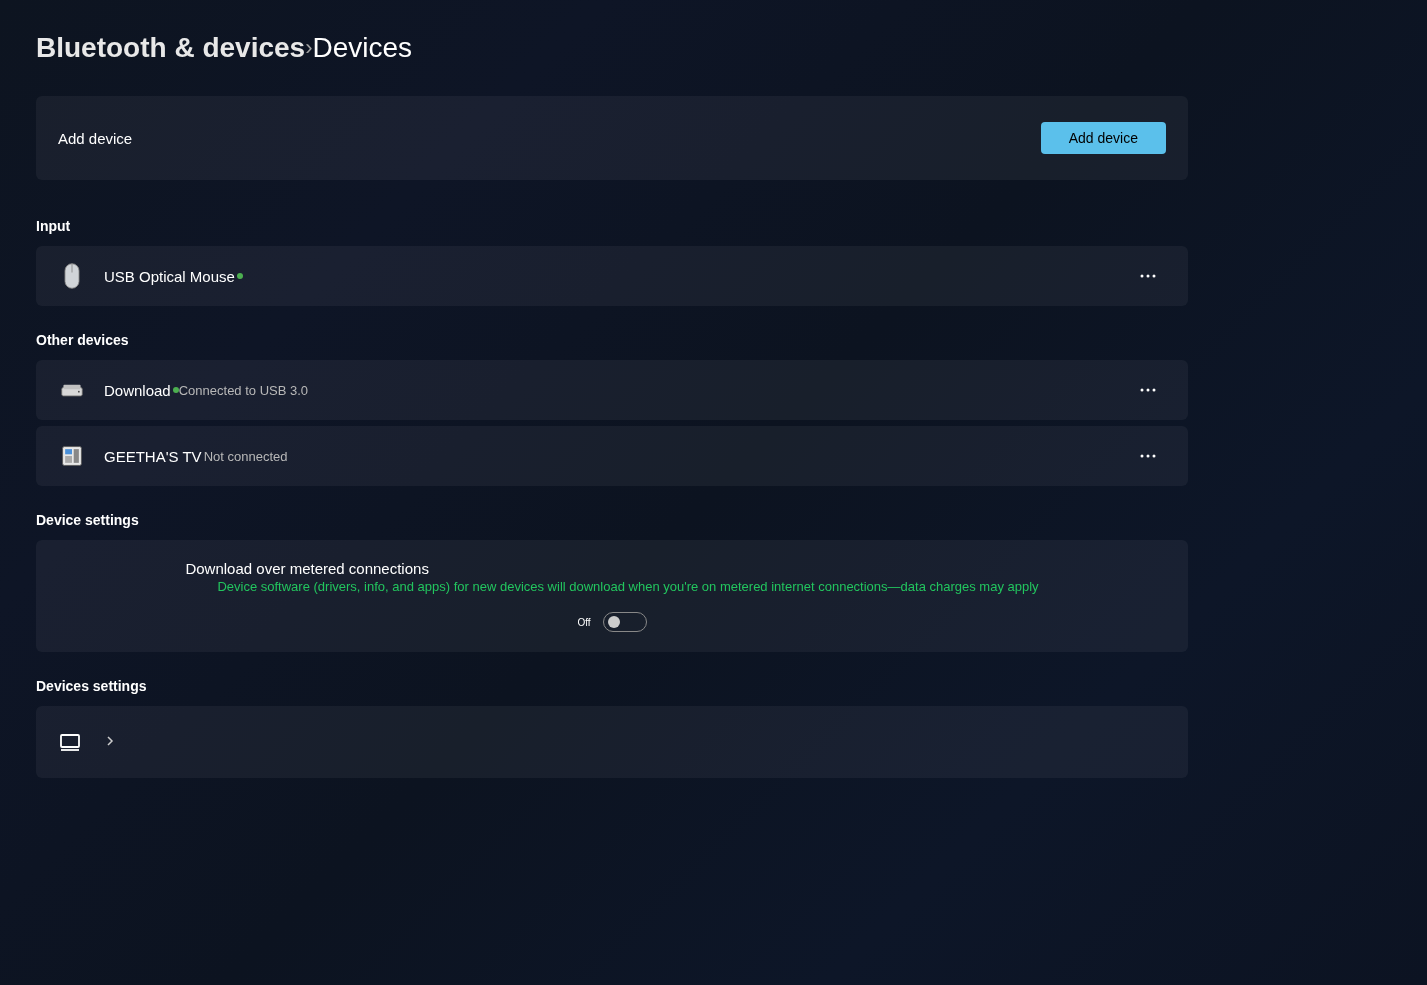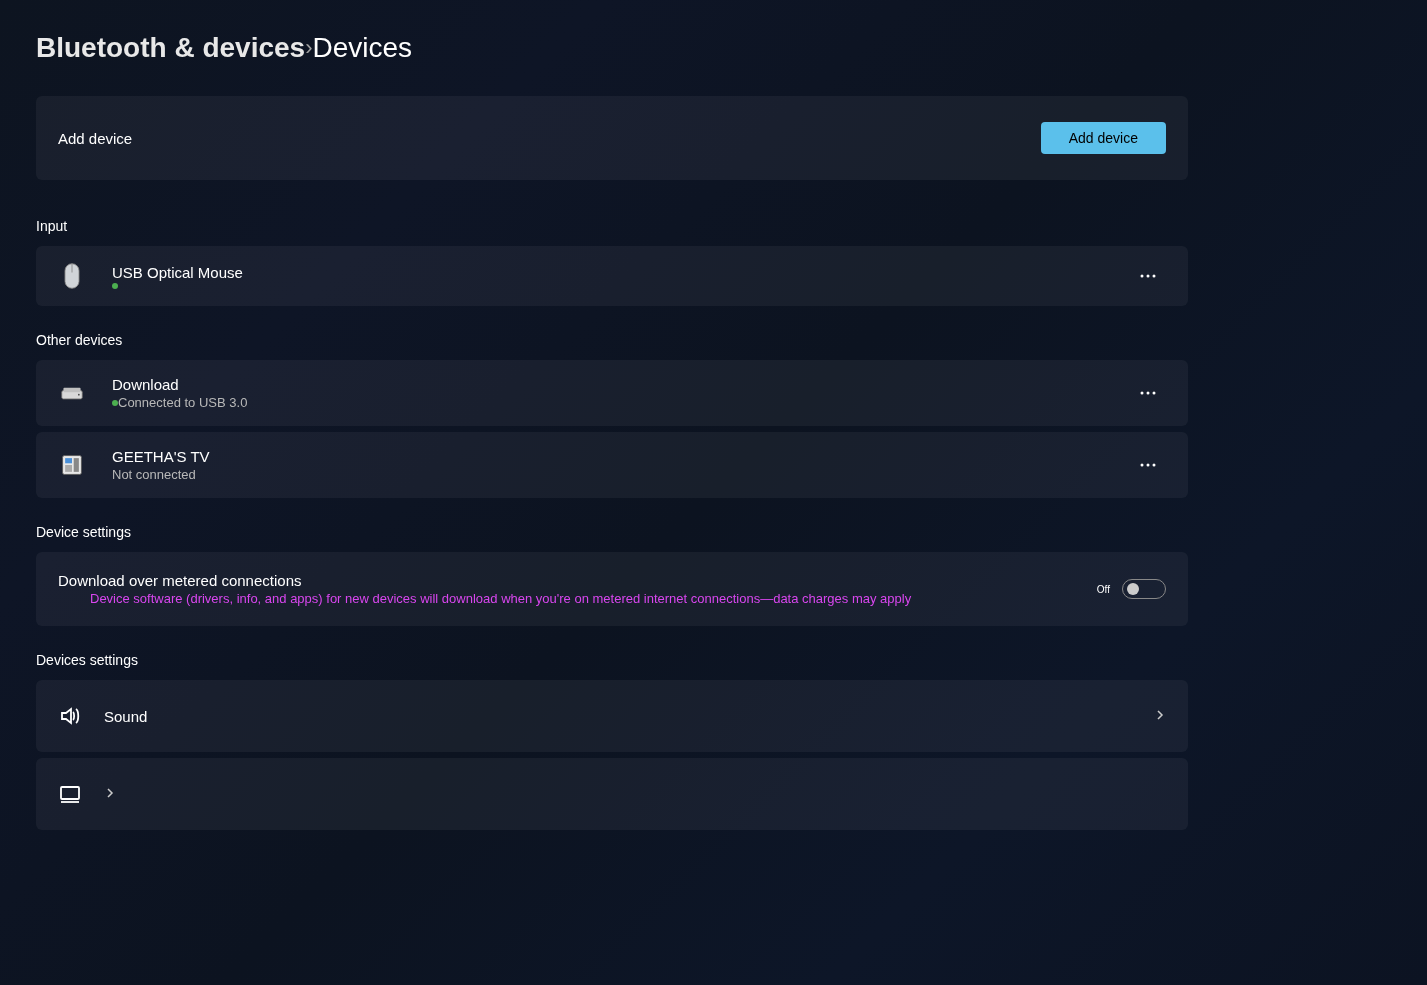--- a/index.html
+++ b/index.html
@@ -61,21 +61,21 @@
     color: #000000;
     border: none;
     border-radius: 4px;
     padding: 8px 28px;
     font-size: 14px;
     font-family: inherit;
     cursor: pointer;
   }
   .section-title {
     font-size: 14px;
-    font-weight: 400;
+    font-weight: 700;
     color: #ffffff;
     margin-bottom: 12px;
     margin-top: 26px;
   }
   .device-row {
     padding: 16px 22px;
     gap: 18px;
   }
   .device-icon {
     width: 28px;
@@ -85,23 +85,22 @@
     justify-content: center;
     flex-shrink: 0;
   }
   .device-icon svg {
     width: 24px;
     height: 28px;
   }
   .device-info {
     flex: 1;
     display: flex;
-    flex-direction: column;
+    flex-direction: row;
     gap: 2px;
-    margin-left: 8px;
   }
   .device-name {
     font-size: 15px;
     color: #ffffff;
   }
   .device-status-row {
     display: flex;
     align-items: center;
   }
   .status-dot {
@@ -126,32 +125,33 @@
     display: flex;
     align-items: center;
   }
   .more-btn svg {
     width: 16px;
     height: 4px;
   }
   .setting-row {
     padding: 20px 22px;
     gap: 18px;
+    flex-direction: column;
   }
   .setting-text {
     flex: 1;
   }
   .setting-title {
     font-size: 15px;
     color: #ffffff;
     margin-bottom: 2px;
   }
   .setting-desc {
     font-size: 13px;
-    color: #d946ef;
+    color: #22c55e;
     margin-left: 32px;
   }
   .toggle-wrap {
     display: flex;
     align-items: center;
     gap: 12px;
   }
   .toggle-label {
     font-size: 10px;
     color: #ffffff;
@@ -298,35 +298,20 @@
     <div class="toggle-wrap">
       <span class="toggle-label">Off</span>
       <div class="toggle">
         <div class="toggle-knob"></div>
       </div>
     </div>
   </div>
 
   <div class="section-title">Devices settings</div>
 
-  <div class="card related-row">
-    <div class="related-icon">
-      <svg viewBox="0 0 24 24" fill="none" stroke="#ffffff" stroke-width="1.8">
-        <path d="M4 9v6h4l5 4V5L8 9H4z" fill="none"></path>
-        <path d="M15 8c1.5 1 1.5 7 0 8"></path>
-        <path d="M18 5c3 2 3 12 0 14"></path>
-      </svg>
-    </div>
-    <span class="related-label">Sound</span>
-    <span class="chevron">
-      <svg viewBox="0 0 12 12" fill="none" stroke="#cccccc" stroke-width="1.5">
-          <path d="M4 2l4 4-4 4"></path>
-        </svg>
-    </span>
-  </div>
 
   <div class="card related-row">
     <div class="related-icon">
       <svg viewBox="0 0 24 24" fill="none" stroke="#ffffff" stroke-width="1.8">
         <rect x="3" y="5" width="18" height="12" rx="1"></rect>
         <line x1="3" y1="20" x2="21" y2="20"></line>
       </svg>
     </div>
     <span class="chevron">
       <svg viewBox="0 0 12 12" fill="none" stroke="#cccccc" stroke-width="1.5">

